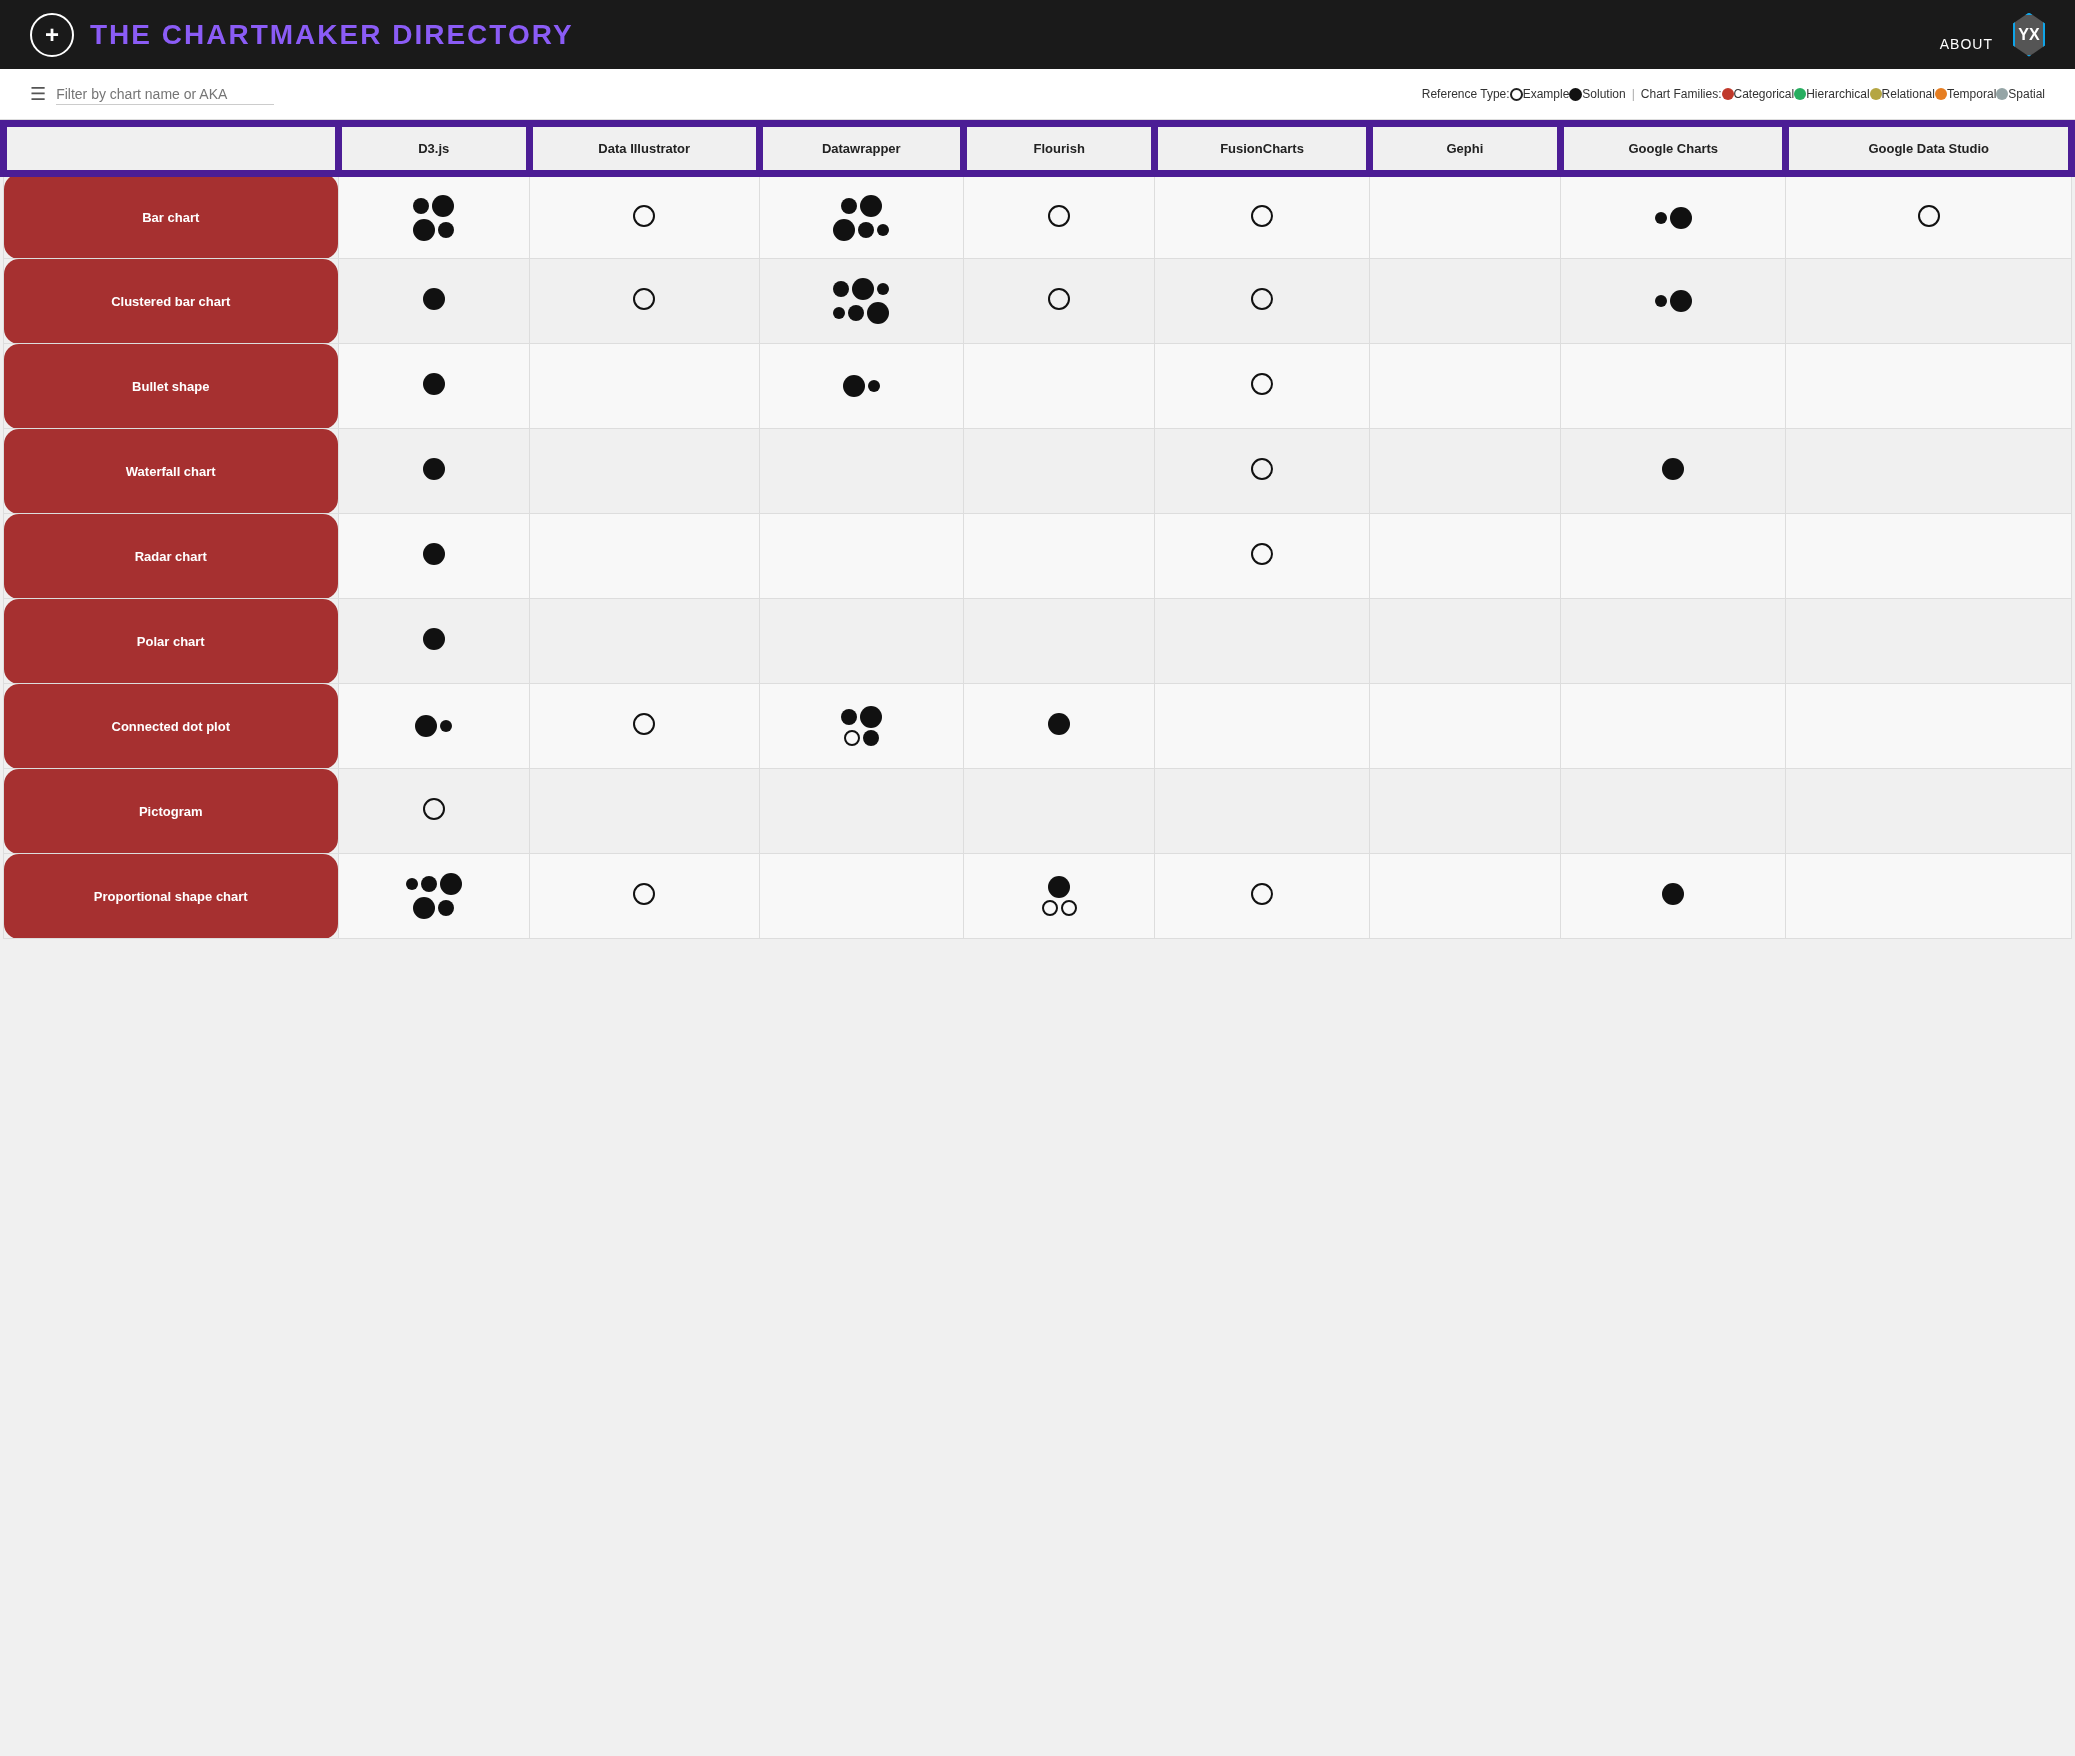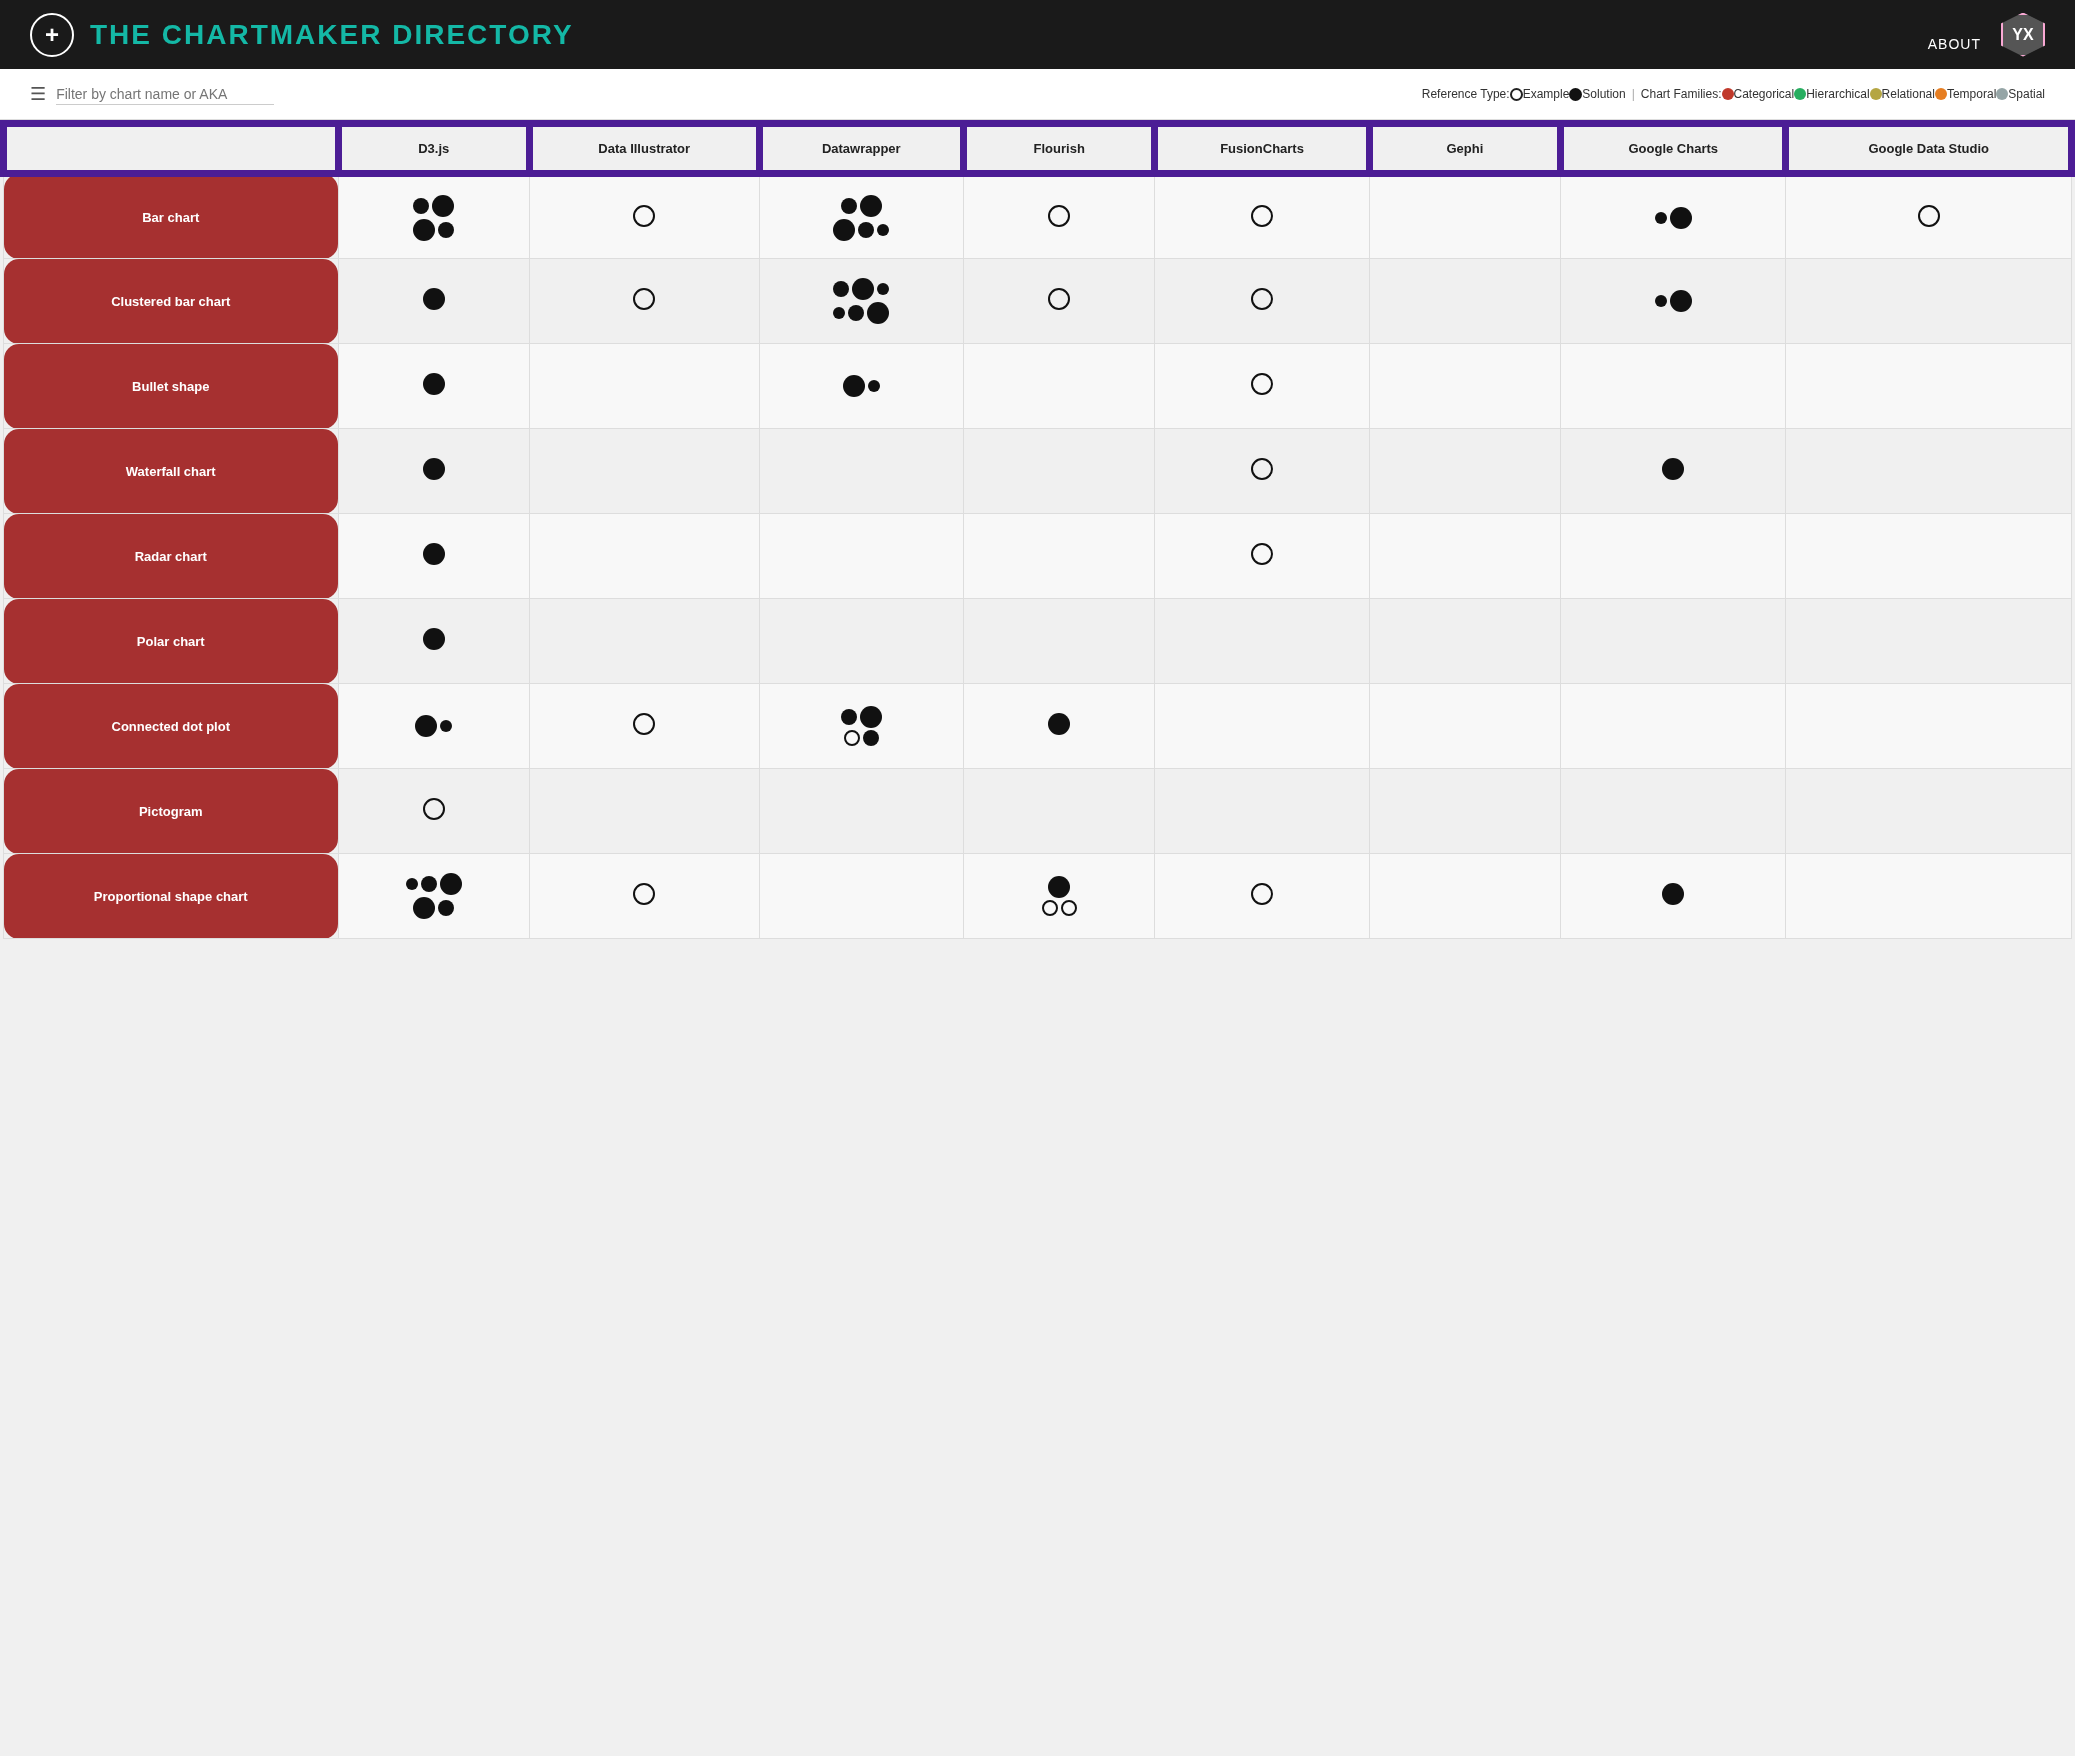--- a/index.html
+++ b/index.html
@@ -29,38 +29,38 @@
       align-items: center;
       justify-content: center;
       font-size: 24px;
       font-weight: bold;
       color: white;
     }
     .header-title {
       font-size: 28px;
       font-weight: bold;
       letter-spacing: 2px;
-      color: #14b8a6;
+      color: #8b5cf6;
     }
     .header-right {
       display: flex;
       align-items: center;
       gap: 20px;
     }
     .header-about {
       color: white;
       font-size: 14px;
       letter-spacing: 1px;
       cursor: pointer;
       margin-top: 18px;
     }
     .header-badge {
       background: #1a1a1a;
-      border: 2px solid #f9a8d4;
-      width: 44px;
+      border: 2px solid #0ea5e9;
+      width: 32px;
       height: 44px;
       display: flex;
       align-items: center;
       justify-content: center;
       clip-path: polygon(50% 0%, 100% 25%, 100% 75%, 50% 100%, 0% 75%, 0% 25%);
       background: #555;
     }
 
     
     .filter-bar {

